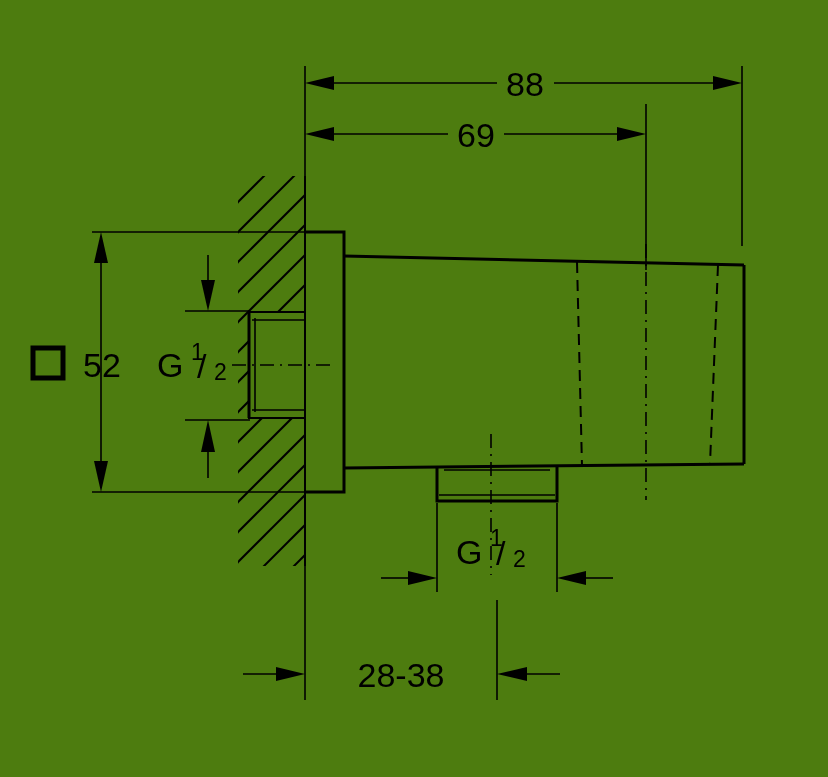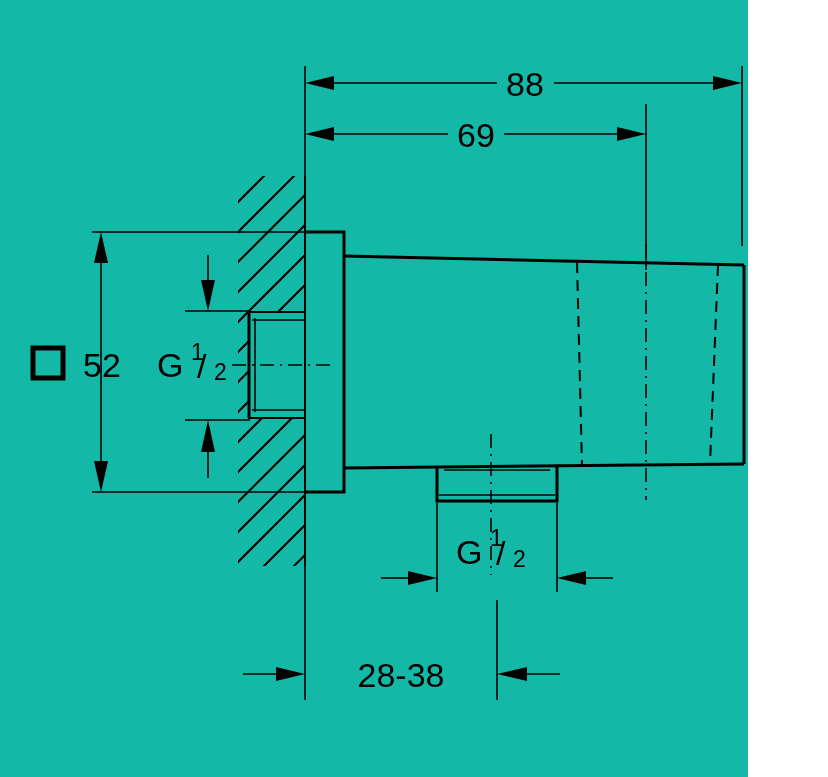--- a/index.html
+++ b/index.html
@@ -5,23 +5,23 @@
   html, body {
     margin: 0;
     padding: 0;
     background: #ffffff;
   }
   body {
     font-family: "Liberation Sans", sans-serif;
   }
   #drawing-root {
     position: relative;
-    width: 748px;
+    width: 828px;
     height: 777px;
-    background: #14b8a6;
+    background: #4d7c0f;
     overflow: hidden;
   }
   svg#tech-drawing {
     display: block;
     width: 828px;
     height: 777px;
   }
   .ln { stroke: #000000; fill: none; }
   .thin { stroke-width: 1.6; }
   .med  { stroke-width: 2.0; }

